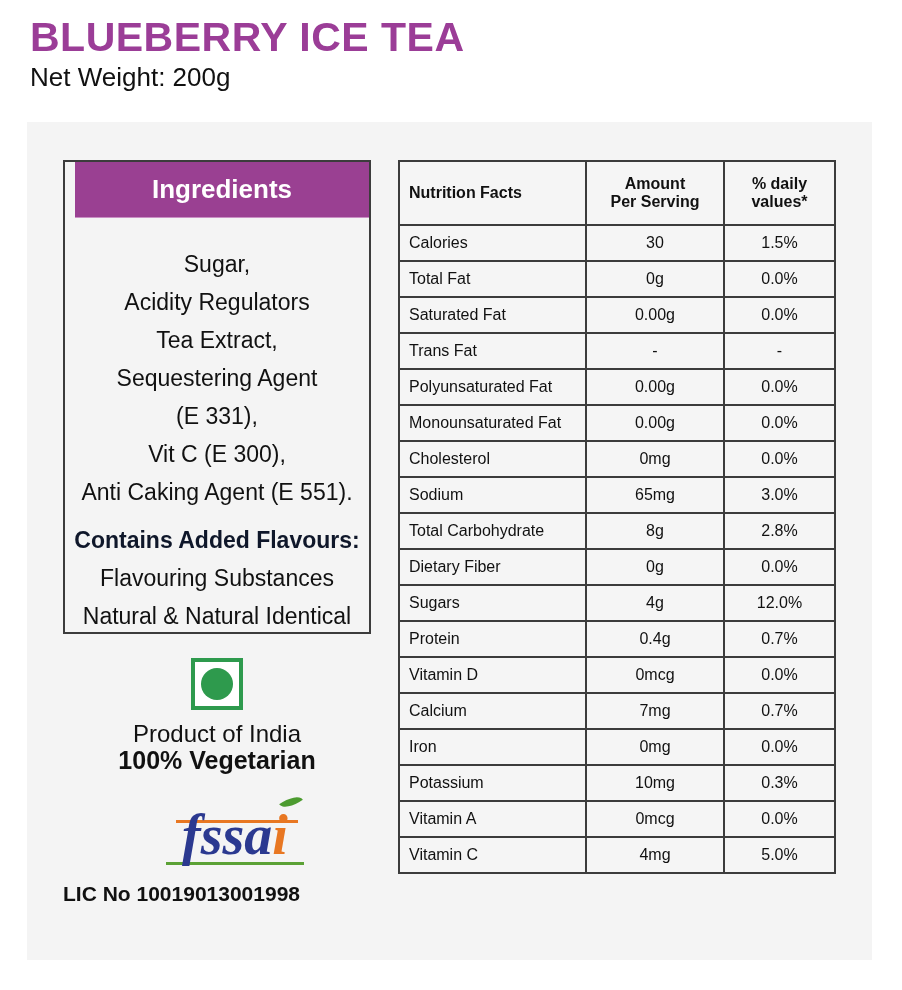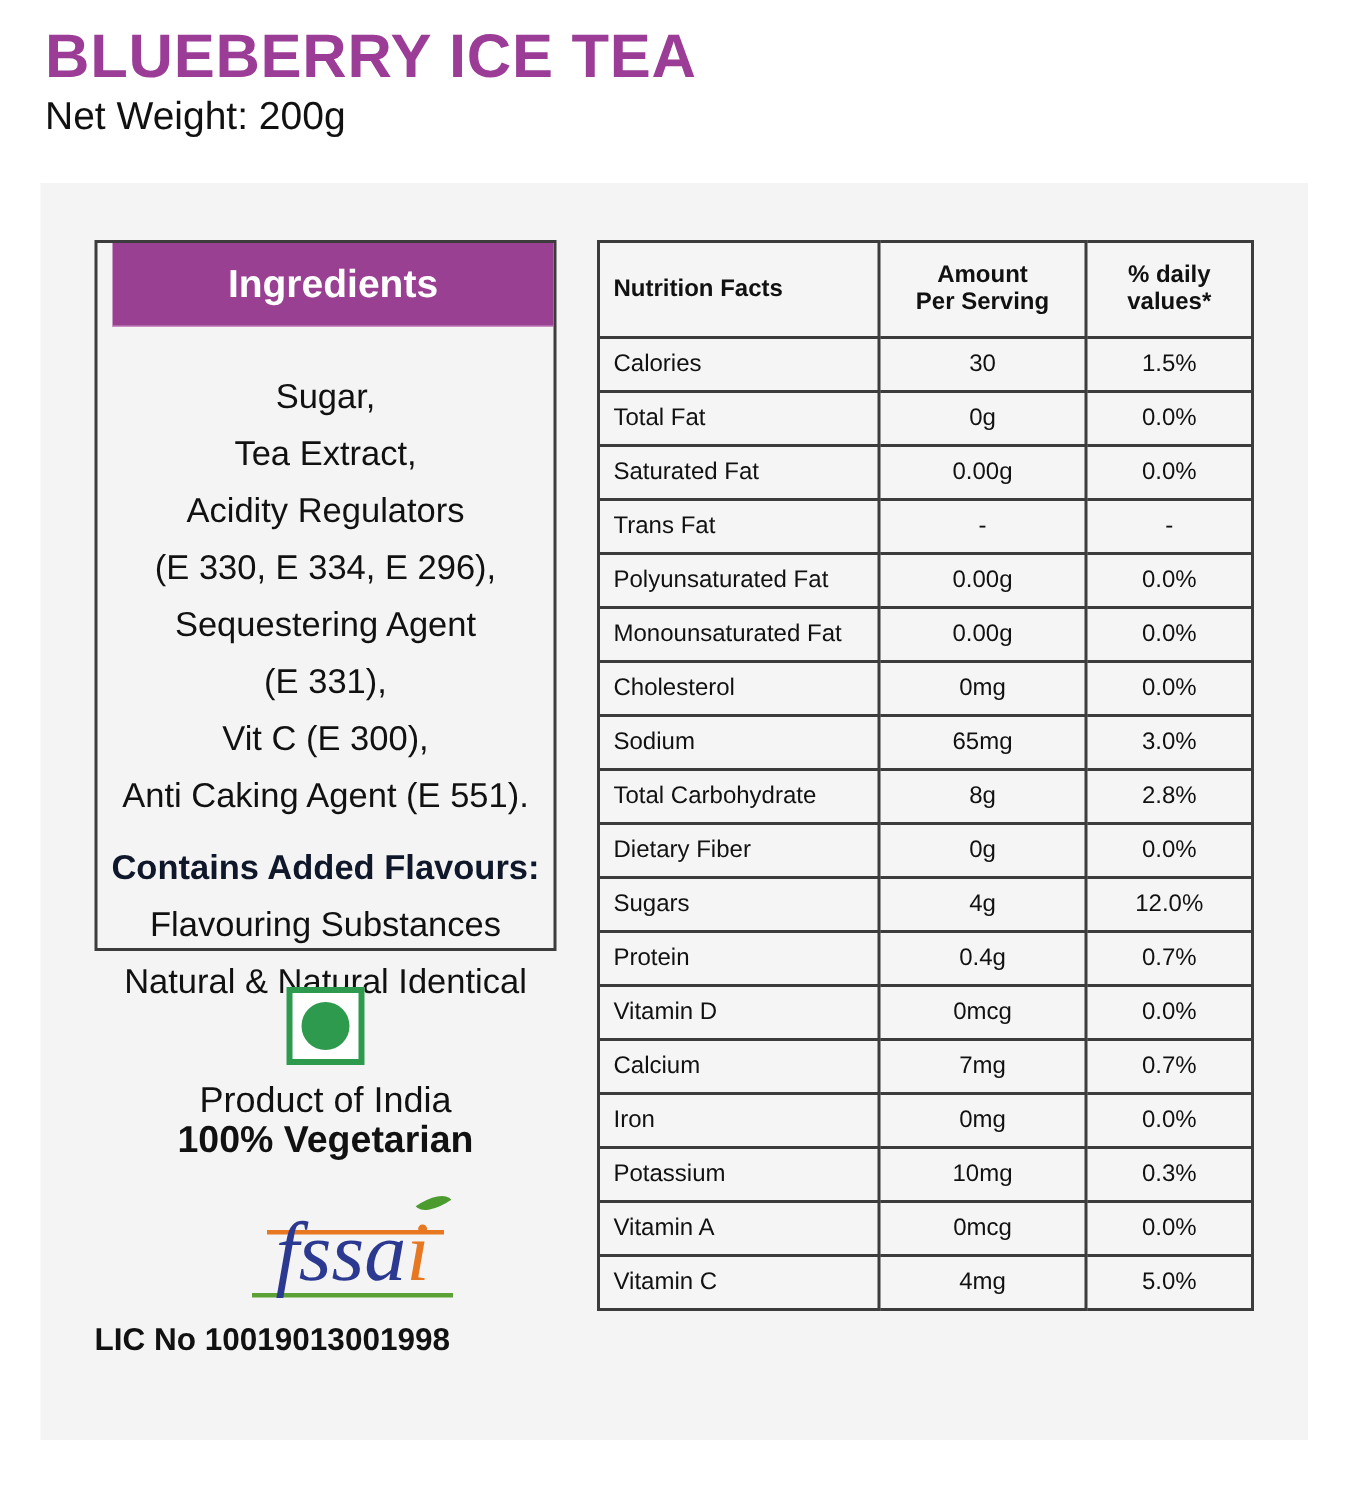--- a/index.html
+++ b/index.html
@@ -83,21 +83,21 @@
   }
 
   
   .fssai-wrap {
     position: absolute; left: 36px; top: 678px; width: 308px; height: 78px;
     text-align: center;
   }
   .fssai-logo {
     position: relative; display: inline-block;
     font-family: "Liberation Serif", serif;
-    font-style: italic; font-weight: normal;
+    font-style: italic; font-weight: bold;
     font-size: 56px; line-height: 70px;
     padding: 0 6px;
     margin-left: 36px;
   }
   .fssai-blue { color: #2B3990; position: relative; z-index: 1; }
   .fssai-orange-i { color: #E87722; position: relative; z-index: 1; }
   .fssai-line-orange {
     position: absolute; left: 0px; right: -4px; top: 20px; height: 3px;
     background: #E87722; z-index: 0;
   }
@@ -153,23 +153,22 @@
 <div class="page-title">BLUEBERRY ICE TEA</div>
 <div class="net-weight">Net Weight: 200g</div>
 
 <div class="panel">
 
   <div class="ing-box">
     <div class="ing-header">Ingredients</div>
     <div class="ing-body">
       <div>
           <div class="ing-line">Sugar,</div>
+          <div class="ing-line">Acidity Regulators</div>
           <div class="ing-line">Tea Extract,</div>
-          <div class="ing-line">Acidity Regulators</div>
-          <div class="ing-line">(E 330, E 334, E 296),</div>
           <div class="ing-line">Sequestering Agent</div>
           <div class="ing-line">(E 331),</div>
           <div class="ing-line">Vit C (E 300),</div>
           <div class="ing-line">Anti Caking Agent (E 551).</div>
         </div>
       <div class="ing-flavours-heading">Contains Added Flavours:</div>
       <div>
           <div class="ing-line">Flavouring Substances</div>
           <div class="ing-line">Natural &amp; Natural Identical</div>
         </div>

